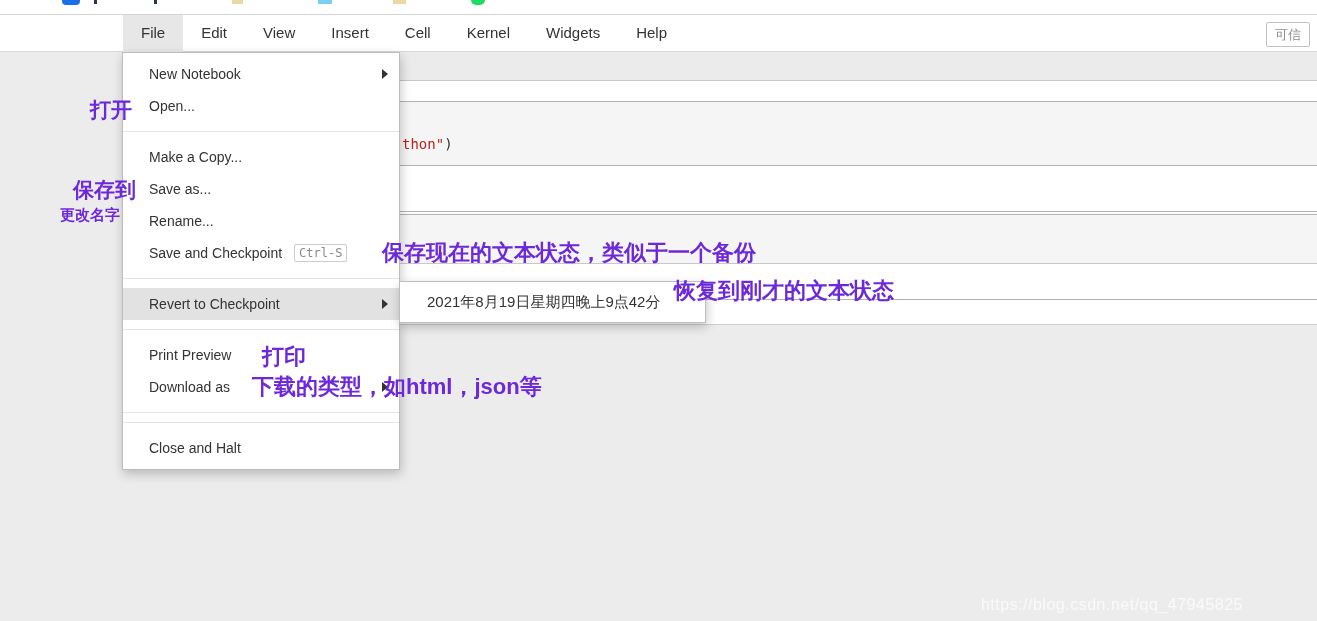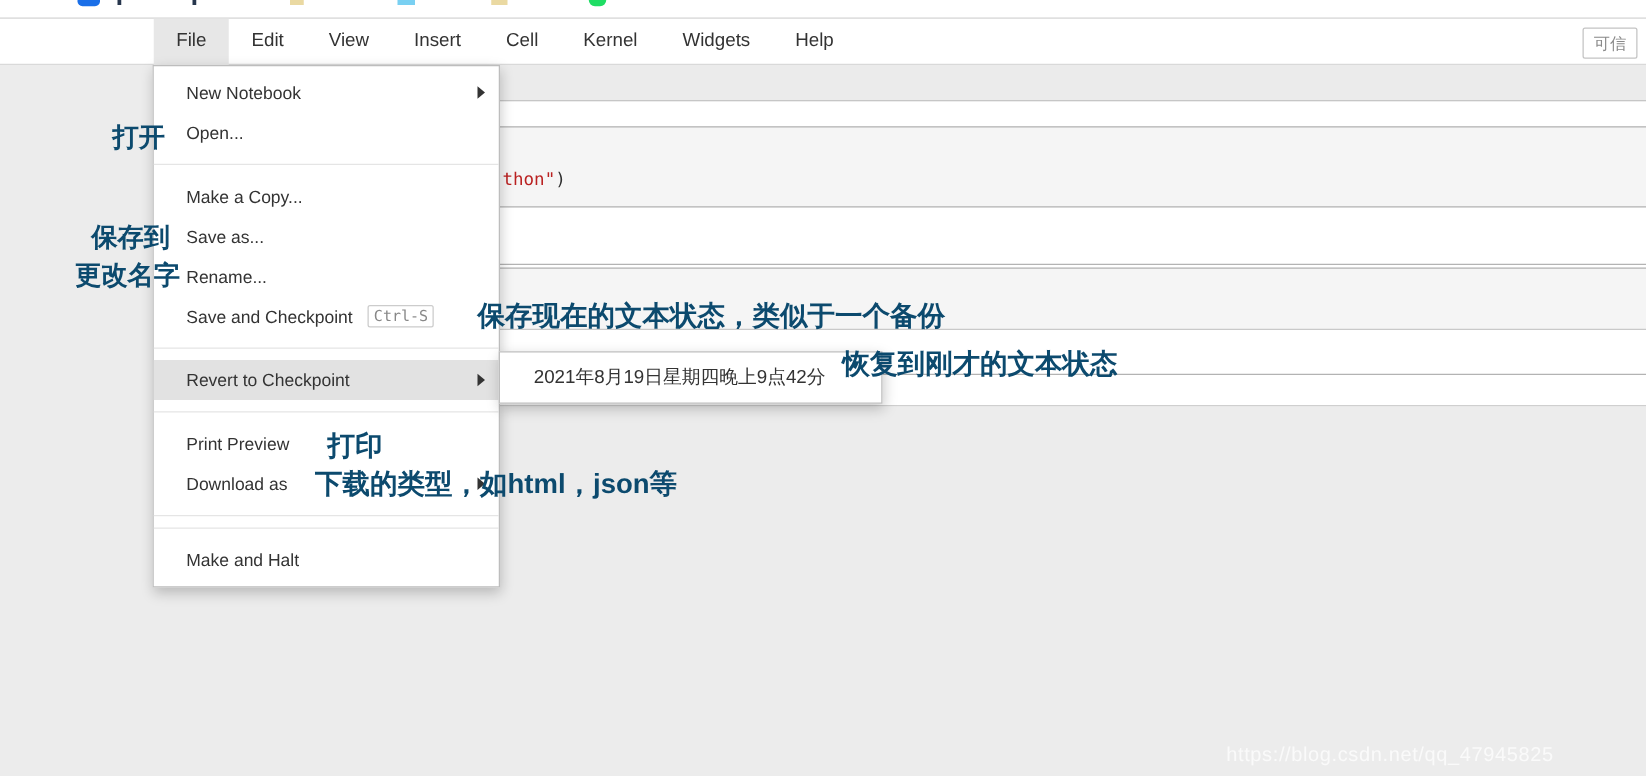--- a/index.html
+++ b/index.html
@@ -88,24 +88,24 @@
     position:absolute; left:399px; top:281px; width:307px; height:42px;
     background:#fff; border:1px solid #bdbdbd;
     box-shadow:1px 4px 10px rgba(0,0,0,0.22); z-index:12;
   }
   .submenu .subitem {
     height:100%; line-height:40px; padding-left:27px;
     font-size:15px; color:#333; cursor:pointer; white-space:nowrap;
   }
 
   
-  .ann { position:absolute; color:#0c4a6e; z-index:20; white-space:nowrap; font-weight:bold; }
+  .ann { position:absolute; color:#6d28d9; z-index:20; white-space:nowrap; font-weight:bold; }
   .ann1 { left:90px;  top:96px;  font-size:21px; }
   .ann2 { left:73px;  top:176px; font-size:21px; }
-  .ann3 { left:60px;  top:206px; font-size:21px; }
+  .ann3 { left:60px;  top:206px; font-size:15px; }
   .ann4 { left:382px; top:238px; font-size:22px; }
   .ann5 { left:674px; top:276px; font-size:22px;font-family:Liberation Mono, monospace; }
   .ann6 { left:262px; top:342px; font-size:22px; }
   .ann7 { left:252px; top:372px; font-size:22px; }
 
   
   .watermark {
     position:absolute; right:74px; bottom:7px;
     font-size:16px; color:#fafafa; z-index:2; letter-spacing:0.5px;
   }
@@ -177,21 +177,21 @@
     <li class="item">
       <span>Print Preview</span>
     </li>
     <li class="item">
       <span>Download as</span>
       <span class="caret-right"></span>
     </li>
     <li class="divider"></li>
     <li class="divider"></li>
     <li class="item">
-      <span>Make and Halt</span>
+      <span>Close and Halt</span>
     </li>
   </ul>
 </div>
 
 <div class="submenu">
   <div class="subitem">2021年8月19日星期四晚上9点42分</div>
 </div>
 
 <span class="ann ann1">打开</span>
 <span class="ann ann2">保存到</span>

